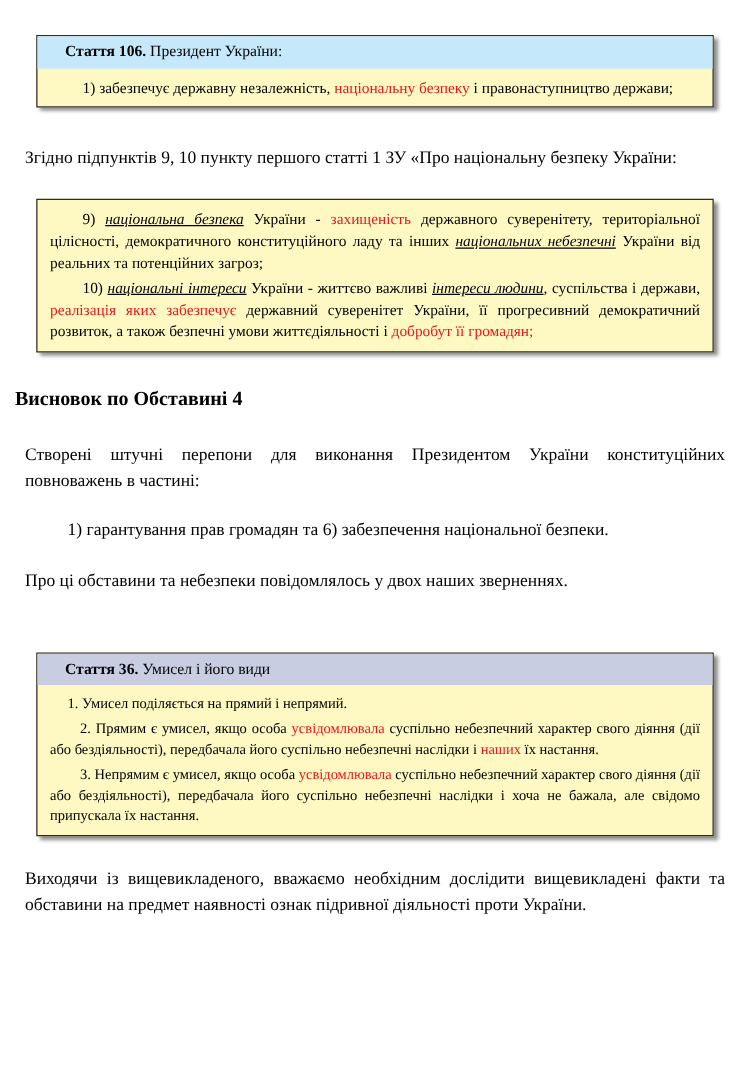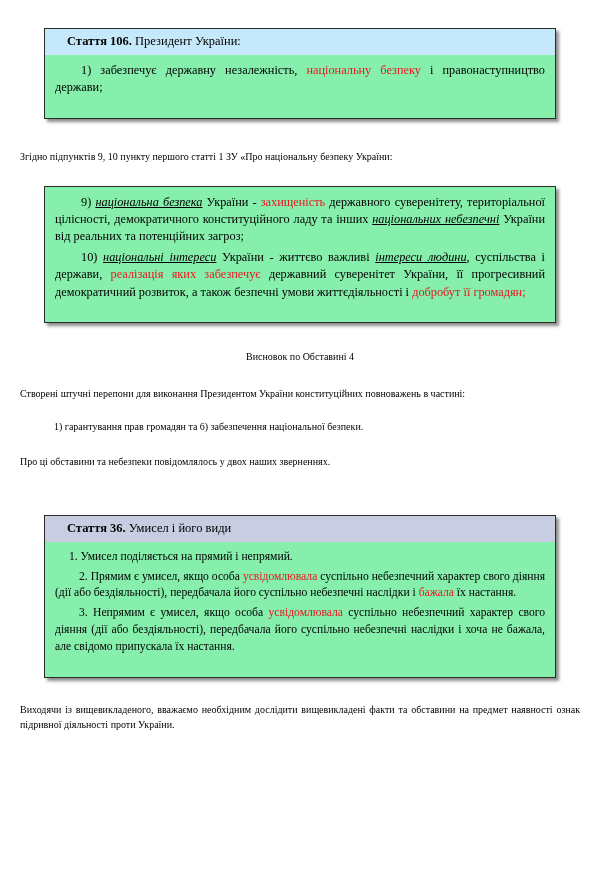--- a/index.html
+++ b/index.html
@@ -18,37 +18,37 @@
     position: relative;
     width: 600px;
     height: 870px;
     box-sizing: border-box;
     padding: 0 12px;
   }
 
   
   .quote-box {
     position: relative;
-    margin: 0 32px;
+    margin: 0 17px;
     border: 1.5px solid #2b2b2b;
-    background: #86efac;
+    background: #fef9c3;
     box-shadow: 3px 3px 3px rgba(0,0,0,0.45);
     box-sizing: border-box;
   }
   .quote-head {
     padding: 5px 0 5px 22px;
     font-size: 12.5px;
     line-height: 1.25;
     white-space: nowrap;
   }
   .quote-head.blue { background: #c6e8fb; }
   .quote-head.lav  { background: #c9cde2; }
   .quote-head .num { font-weight: bold; }
   .quote-body {
-    padding: 7px 10px 21px 10px;
+    padding: 7px 10px 6px 10px;
   }
   .quote-body p {
     margin: 0 0 3px 0;
     text-align: justify;
     text-indent: 26px;
     font-size: 12.3px;
     line-height: 1.42;
   }
   .quote-body p:last-child { margin-bottom: 0; }
   .quote-body.small p {
@@ -63,30 +63,29 @@
   .term {
     font-weight: normal;
     font-style: italic;
     text-decoration: underline;
   }
 
   
   .para {
     margin: 0;
     text-align: justify;
-    font-size: 10px;
+    font-size: 14px;
     line-height: 1.5;
     padding: 0 8px 0 8px;
   }
   .para.indent { text-indent: 34px; }
   .section-title {
     margin: 0;
-    text-align: center;
-    font-weight: normal;
-    font-size: 10px;
+    font-weight: bold;
+    font-size: 16px;
     line-height: 1.5;
   }
 
   
   .sp-top   { height: 28px; }
   .sp-a     { height: 30px; }
   .sp-b     { height: 22px; }
   .sp-c     { height: 26px; }
   .sp-d     { height: 22px; }
   .sp-e     { height: 18px; }
@@ -144,21 +143,21 @@
 
 
   <div class="sp-h"></div>
 
   <div class="quote-box">
     <div class="quote-head lav">
       <span class="num">Стаття 36.</span><span> Умисел і його види</span>
     </div>
     <div class="quote-body small">
       <p class="noind">1. Умисел поділяється на прямий і непрямий.</p>
-      <p><span>2. Прямим є умисел, якщо особа </span><span class="red">усвідомлювала</span><span> суспільно небезпечний характер свого діяння (дії або бездіяльності), передбачала його суспільно небезпечні наслідки і </span><span class="red">бажала</span><span> їх настання.</span></p>
+      <p><span>2. Прямим є умисел, якщо особа </span><span class="red">усвідомлювала</span><span> суспільно небезпечний характер свого діяння (дії або бездіяльності), передбачала його суспільно небезпечні наслідки і </span><span class="red">наших</span><span> їх настання.</span></p>
       <p><span>3. Непрямим є умисел, якщо особа </span><span class="red">усвідомлювала</span><span> суспільно небезпечний характер свого діяння (дії або бездіяльності), передбачала його суспільно небезпечні наслідки і хоча не бажала, але свідомо припускала їх настання.</span></p>
     </div>
   </div>
 
   <div class="sp-i"></div>
 
   <p class="para">Виходячи із вищевикладеного, вважаємо необхідним дослідити вищевикладені факти та обставини на предмет наявності ознак підривної діяльності проти України.</p>
 
 </div>
 

